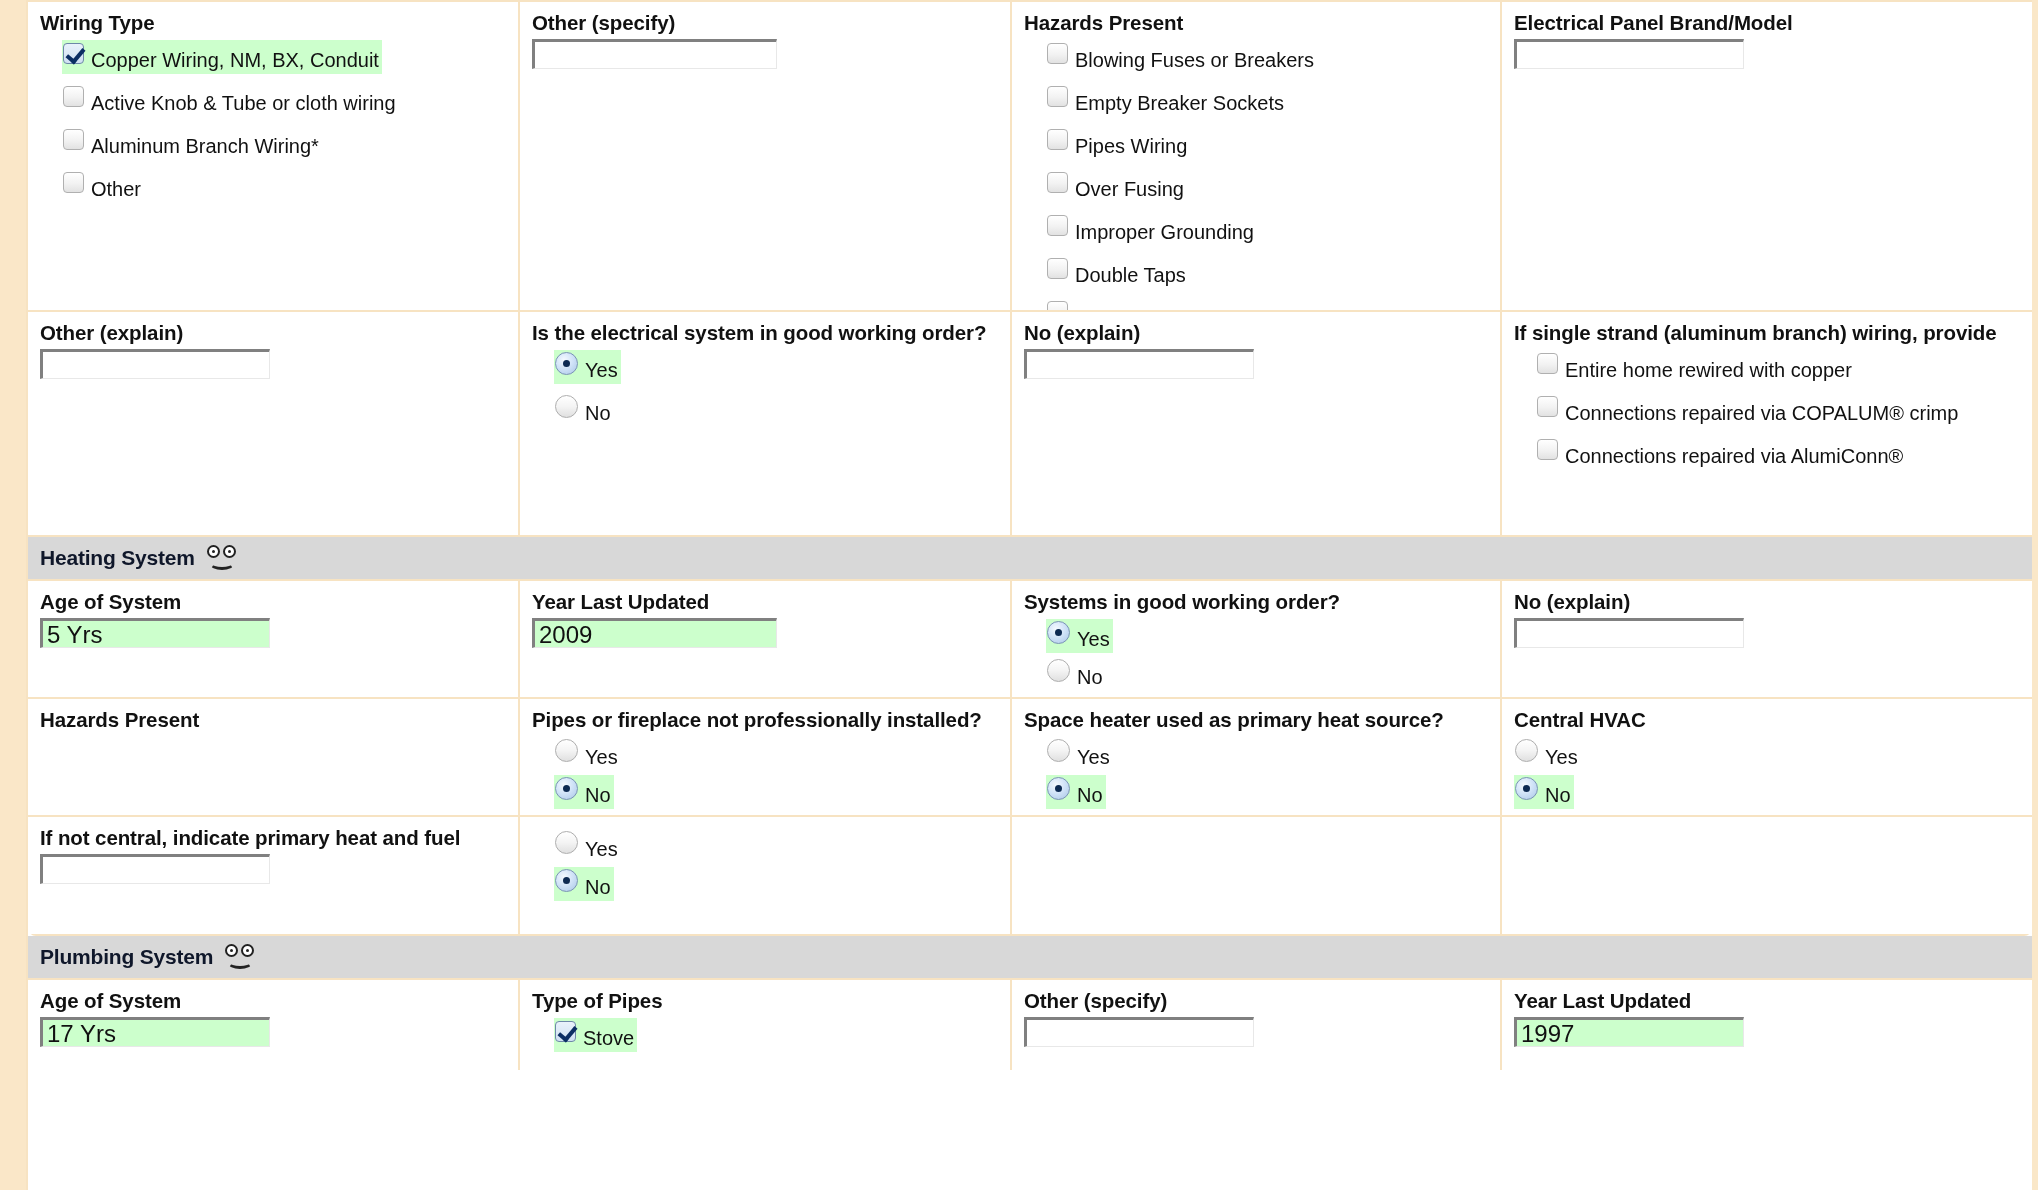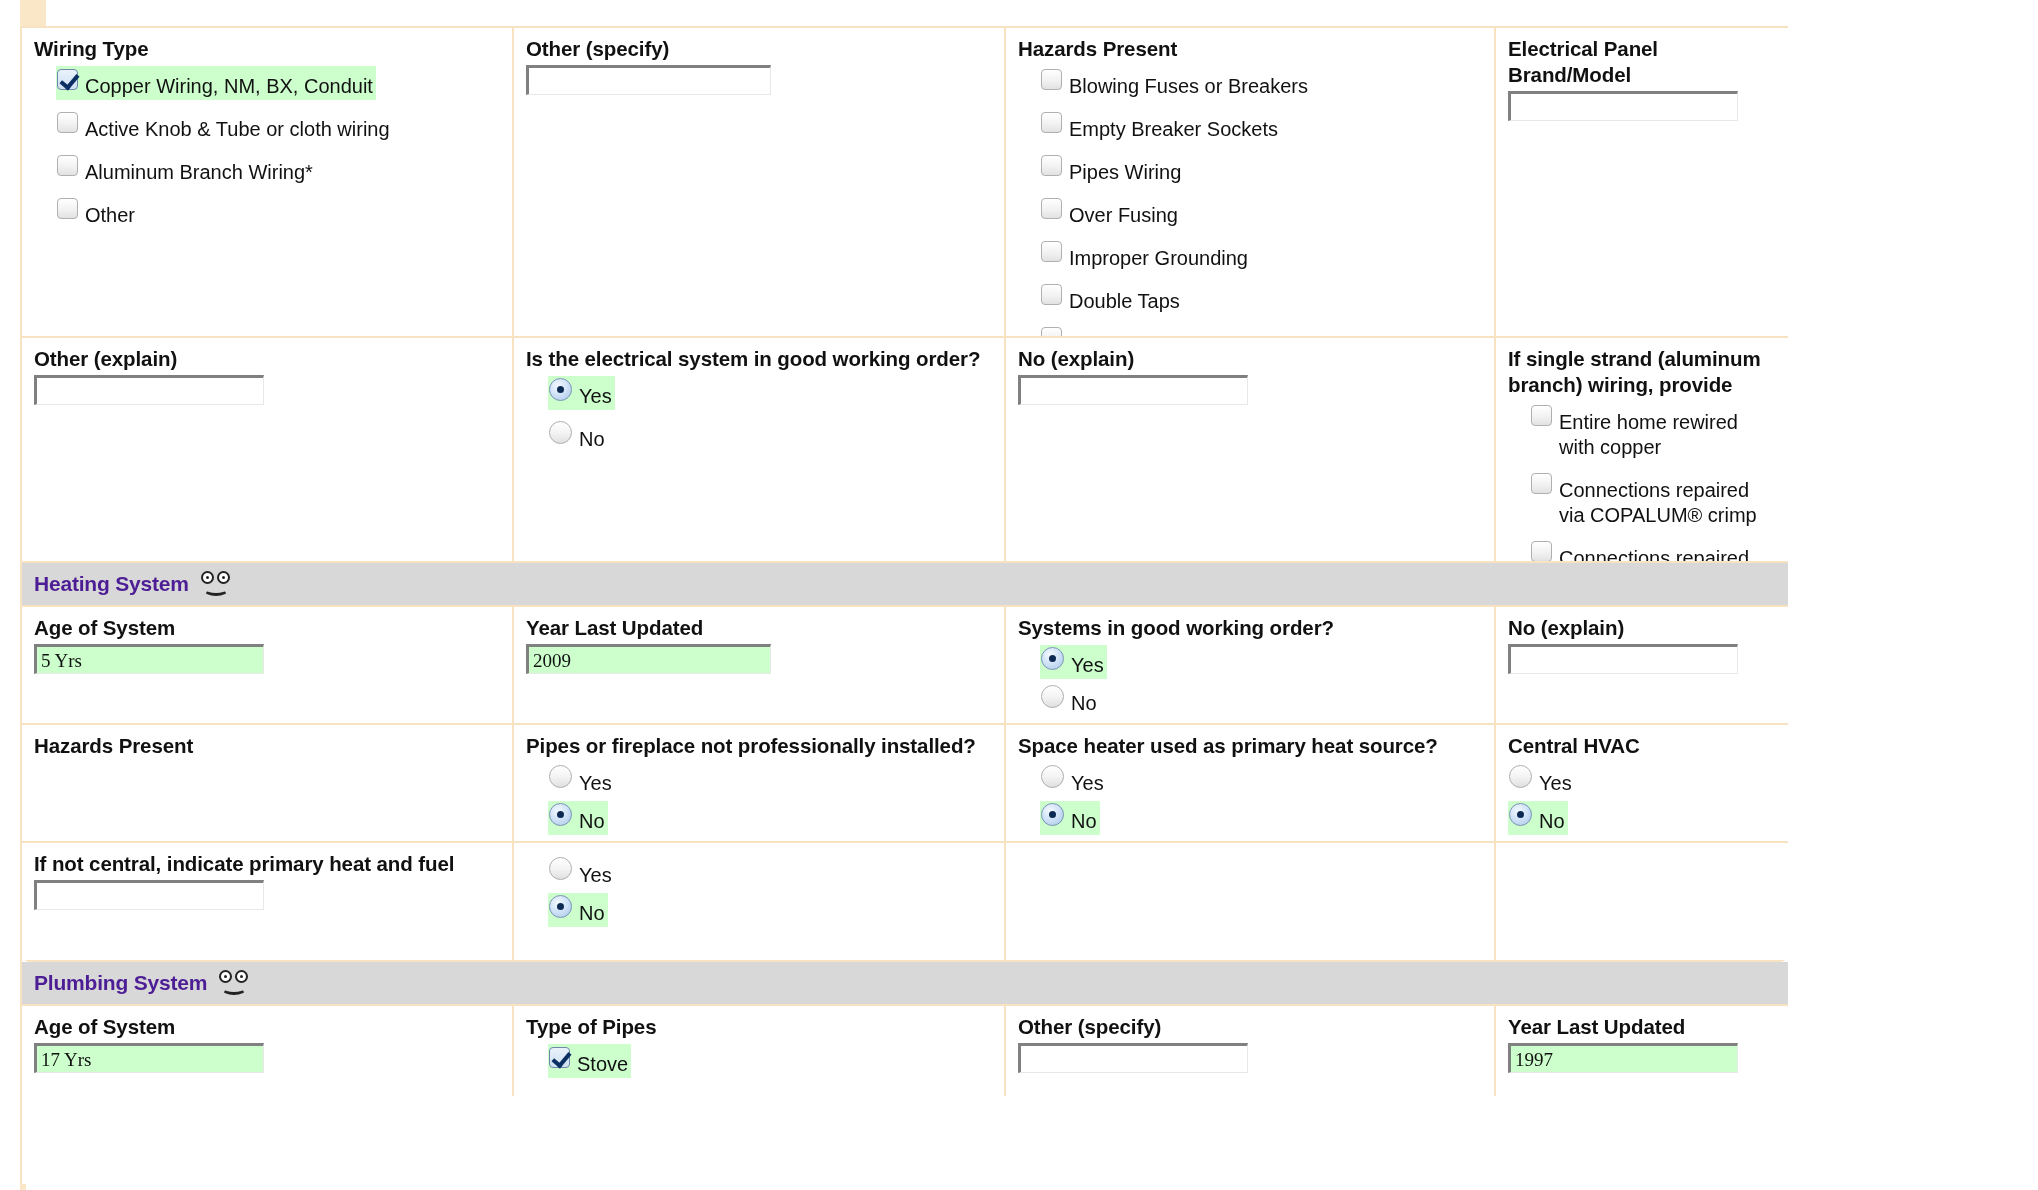--- a/index.html
+++ b/index.html
@@ -4,26 +4,24 @@
 <style>
   * { box-sizing: border-box; }
   html, body {
     margin: 0; padding: 0;
     background: #ffffff;
     font-family: "Liberation Sans", sans-serif;
   }
   body { width: 2038px; height: 1190px; overflow: hidden; }
 
   .form-wrap {
-    width: 1768px;
+    width: 2038px;
     height: 1190px;
     display: flex;
-    flex-direction: column;
     background: #ffffff;
-    margin-left: 20px;
   }
 
   
   .left-strip {
     width: 26px;
     flex: 0 0 26px;
     background: #fae7c8;
     height: 100%;
   }
   .right-strip {
@@ -72,21 +70,21 @@
     display: flex;
     align-items: center;
     background: #d8d8d8;
     border-bottom: 2px solid #f7e3c2;
     padding: 6px 0 6px 12px;
     height: 44px;
   }
   .section-title {
     font-weight: bold;
     font-size: 21px;
-    color: #4c1d95;
+    color: #0f172a;
     letter-spacing: -0.2px;
   }
   .emoticon {
     margin-left: 12px;
     display: inline-block;
     width: 34px;
     height: 26px;
     position: relative;
     flex: 0 0 34px;
   }
@@ -122,22 +120,22 @@
 
   
   .tinput {
     display: block;
     height: 30px;
     background: #ffffff;
     border-top: 3px solid #808080;
     border-left: 3px solid #808080;
     border-right: 1px solid #e8e8e8;
     border-bottom: 1px solid #e8e8e8;
-    font-family: Liberation Serif, serif;
-    font-size: 19px;
+    font-family: Liberation Sans, sans-serif;
+    font-size: 24px;
     color: #111;
     padding: 1px 4px;
     line-height: 26px;
     margin-top: 3px;
     white-space: nowrap;
     overflow: hidden;
   }
   .tinput.w-md { width: 230px; }
   .tinput.w-lg { width: 245px; }
   .tinput.filled { background: #ccffcc; }

